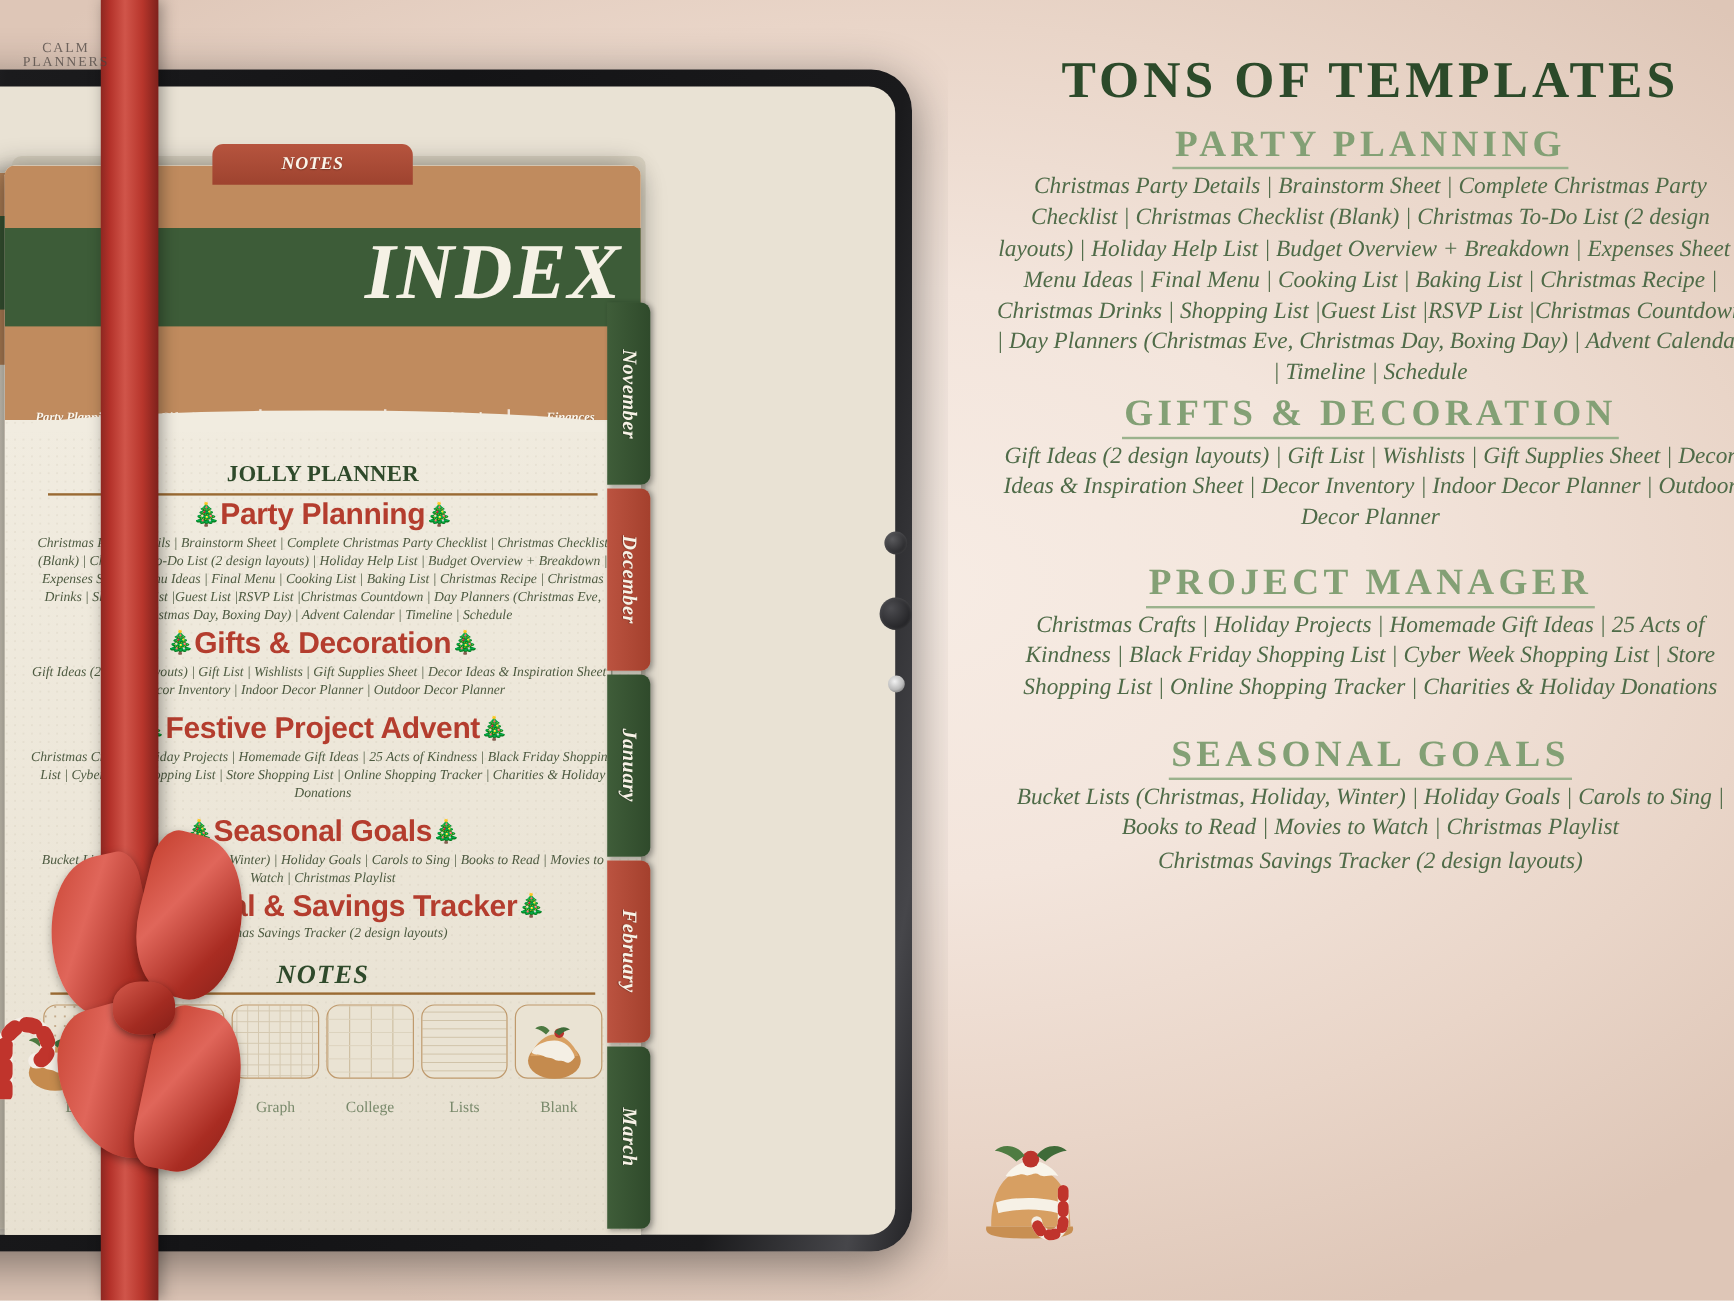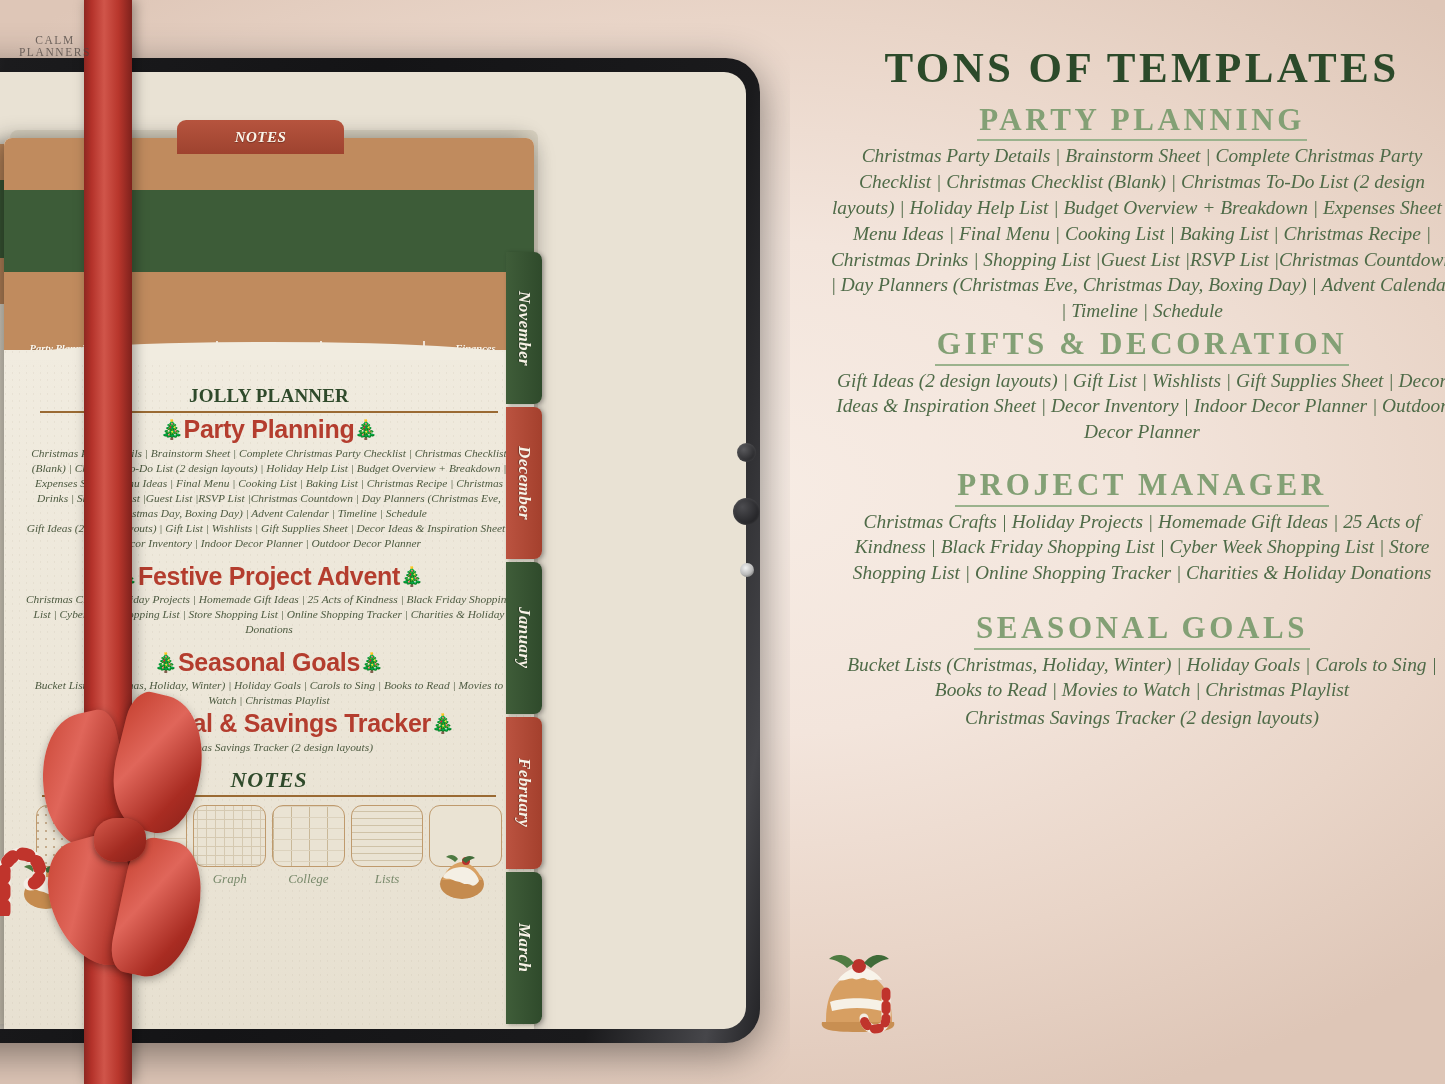--- a/index.html
+++ b/index.html
@@ -212,23 +212,23 @@
   .notes-rule { height: 2px; background: #9a6a33; margin: 2px 24px 8px; }
   .notes-grid { display: flex; justify-content: space-between; gap: 6px; padding: 0 18px; }
   .note-cell { flex: 1 1 0; }
   .note-box {
     height: 62px;
     border: 1.4px solid #bf9a6d;
     border-radius: 11px;
     background: #eae3d3;
   }
   .note-label {
-    text-align: center; margin-top: 4px;
-    font-family: "Liberation Serif", serif;
-    font-style: italic; font-size: 13px; color: #7a8a6c;
+    text-align: center; margin-top: 16px;
+    font-family: "Liberation Serif", serif;
+    font-size: 13px; color: #7a8a6c;
   }
   .nb-dotted { background-image: radial-gradient(#c4ab8c 1px, transparent 1px); background-size: 8px 8px; background-position: 5px 5px; }
   .nb-boxes  { background-image: linear-gradient(#d8cdb6 1px, transparent 1px), linear-gradient(90deg,#d8cdb6 1px, transparent 1px); background-size: 34px 26px; background-position: 4px 6px; }
   .nb-graph  { background-image: linear-gradient(#d5c9b1 1px, transparent 1px), linear-gradient(90deg,#d5c9b1 1px, transparent 1px); background-size: 9px 9px; background-position: 3px 4px; }
   .nb-college{ background-image: linear-gradient(#dcd2bd 1px, transparent 1px), linear-gradient(90deg,#c9b898 1px, transparent 1px); background-size: 100% 11px, 18px 100%; }
   .nb-lists  { background-image: linear-gradient(#cfc2a7 1px, transparent 1px); background-size: 100% 7px; background-position: 0 5px; }
 
   
   #month-tabs { position: absolute; left: 662px; top: 180px; width: 36px; z-index: 26; }
   .mtab {
@@ -364,39 +364,43 @@
 
         <div id="page-main-under"></div>
 
         <div class="notes-tab">
           <span>NOTES</span>
         </div>
 
         <div id="page-main">
           <div class="pm-topband"></div>
           <div class="pm-greenband"></div>
+          <div class="pm-index">INDEX</div>
 
           <div class="pm-tabs">
             <div class="pm-tab">Party Planning</div>
             <div class="pm-tab">Gifts &amp; Decors</div>
             <div class="pm-tab">Project Manager</div>
             <div class="pm-tab">Seasonal Goals</div>
             <div class="pm-tab">Finances</div>
           </div>
 
           <div class="paper-area">
 
             <div class="jolly">JOLLY PLANNER</div>
             <div class="jolly-rule"></div>
 
             <div class="sec-head">
               <span class="wreath">🎄</span><span>Party Planning</span><span class="wreath">🎄</span>
             </div>
             <div class="sec-body">Christmas Party Details | Brainstorm Sheet | Complete Christmas Party Checklist | Christmas Checklist (Blank) | Christmas To-Do List (2 design layouts) | Holiday Help List | Budget Overview + Breakdown | Expenses Sheet | Menu Ideas | Final Menu | Cooking List | Baking List | Christmas Recipe | Christmas Drinks | Shopping List |Guest List |RSVP List |Christmas Countdown |  Day Planners (Christmas Eve, Christmas Day, Boxing Day) | Advent Calendar |  Timeline | Schedule</div>
 
+            <div class="sec-head">
+              <span class="wreath">🎄</span><span>Gifts &amp; Decoration</span><span class="wreath">🎄</span>
+            </div>
             <div class="sec-body">Gift Ideas (2 design layouts) | Gift List | Wishlists | Gift Supplies Sheet | Decor Ideas &amp; Inspiration Sheet | Decor Inventory | Indoor Decor Planner | Outdoor Decor Planner</div>
 
             <div class="sec-head" style="margin-top:10px">
               <span class="wreath">🎄</span><span>Festive Project Advent</span><span class="wreath">🎄</span>
             </div>
             <div class="sec-body">Christmas Crafts | Holiday Projects | Homemade Gift Ideas | 25 Acts of Kindness | Black Friday Shopping List | Cyber Week Shopping List | Store Shopping List | Online Shopping Tracker | Charities &amp; Holiday Donations</div>
 
             <div class="sec-head" style="margin-top:10px">
               <span class="wreath">🎄</span><span>Seasonal Goals</span><span class="wreath">🎄</span>
             </div>

